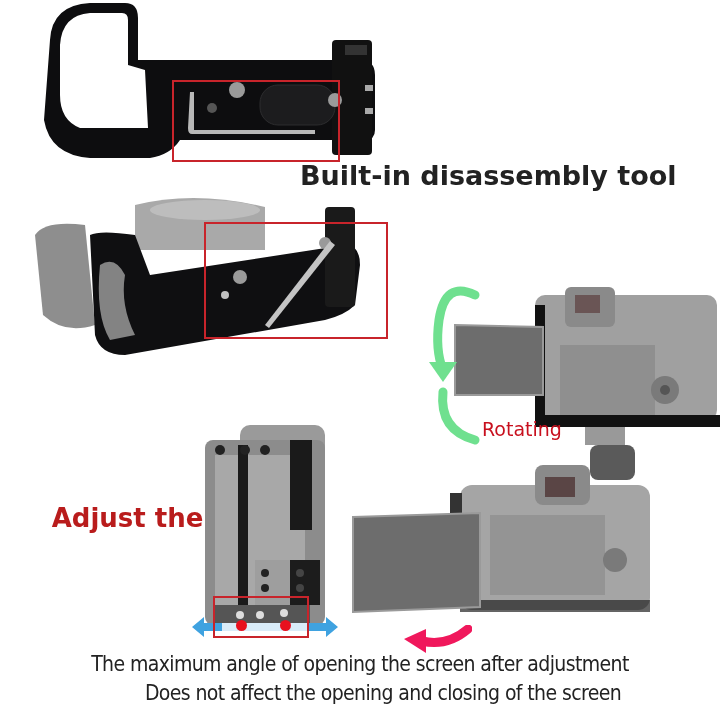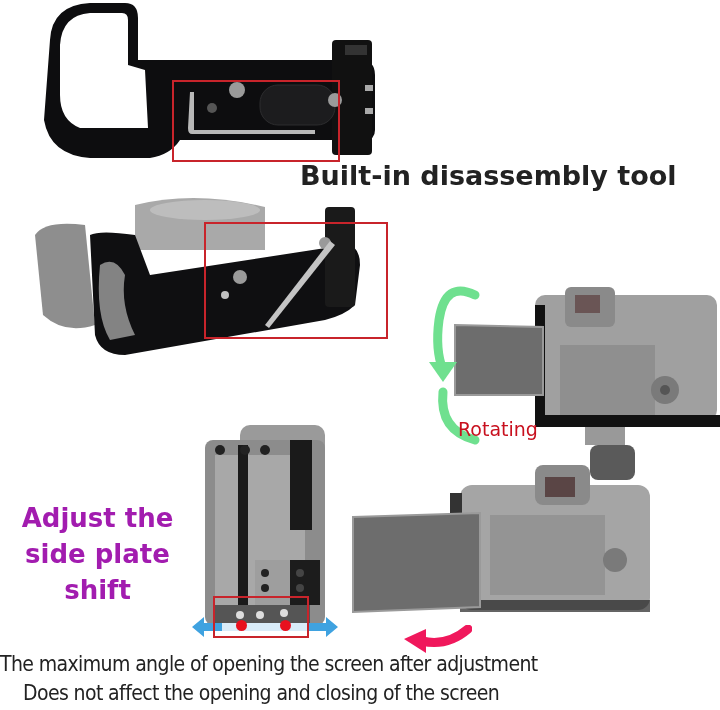--- a/index.html
+++ b/index.html
@@ -1,22 +1,22 @@
 <!DOCTYPE html>
 <html><head>
 <meta charset="utf-8">
 <style>
   html,body{margin:0;padding:0;background:#ffffff;}
   body{width:720px;height:710px;position:relative;overflow:hidden;font-family:"Liberation Sans","DejaVu Sans",sans-serif;}
   .abs{position:absolute;}
   .caption{position:absolute;color:#222;font-family:"DejaVu Sans","Liberation Sans",sans-serif;font-weight:700;}
   .redbox{position:absolute;border:2px solid #c8242b;box-sizing:border-box;}
-  .bold-label{position:absolute;color:#a21caf;font-family:"DejaVu Sans",sans-serif;font-weight:bold;text-align:center;line-height:36px;font-size:26px;}
+  .bold-label{position:absolute;color:#b91c1c;font-family:"DejaVu Sans",sans-serif;font-weight:bold;text-align:center;line-height:36px;font-size:26px;margin-left:30px;}
   .rot-label{position:absolute;color:#c8101e;font-family:"DejaVu Sans",sans-serif;font-size:19px;}
-  .bottom-text{position:absolute;left:0;width:720px;text-align:left;color:#222;font-family:"DejaVu Sans Condensed","DejaVu Sans",sans-serif;font-size:21px;letter-spacing:-0.6px;}
+  .bottom-text{position:absolute;left:0;width:720px;text-align:center;color:#222;font-family:"DejaVu Sans Condensed","DejaVu Sans",sans-serif;font-size:21px;letter-spacing:-0.6px;}
 </style>
 </head>
 <body>
 
 <div class="abs" style="left:30px;left:30px;top:0;width:360px;height:160px;">
   <svg width="360" height="160" viewBox="0 0 360 160">
 
     <path d="M20 40 Q22 5 60 3 L95 3 Q108 3 108 18 L108 60 L330 60 Q345 60 345 75 L345 130 Q345 140 335 140 L150 140 Q140 155 120 158 L60 158 Q20 155 14 120 Z" fill="#0d0d0f"></path>
     <path d="M30 45 Q32 15 60 13 L92 13 Q98 13 98 20 L98 65 L115 70 L118 128 L50 128 Q30 120 30 95 Z" fill="#ffffff"></path>
 
@@ -76,25 +76,24 @@
     <polygon points="15,50 103,52 103,120 15,120" fill="#6d6d6d" stroke="#9a9a9a" stroke-width="2"></polygon>
   </svg>
 </div>
 <div class="abs" style="left:425px;top:280px;width:60px;height:170px;">
   <svg width="60" height="170" viewBox="0 0 60 170">
     <path d="M50 15 Q20 0 14 40 Q10 70 18 90" fill="none" stroke="#6fe08f" stroke-width="9" stroke-linecap="round"></path>
     <polygon points="4,82 32,82 18,102" fill="#6fe08f"></polygon>
     <path d="M18 112 Q14 150 50 160" fill="none" stroke="#6fe08f" stroke-width="9" stroke-linecap="round"></path>
   </svg>
 </div>
-<div class="rot-label" style="left:458px;top:418px;">Rotating</div>
+<div class="rot-label" style="left:482px;top:418px;">Rotating</div>
 
 <div class="bold-label" style="left:0;top:500px;width:195px;">
   <div>Adjust the</div>
-  <div>side plate shift</div>
 </div>
 <div class="abs" style="left:200px;top:425px;width:135px;height:210px;">
   <svg width="135" height="210" viewBox="0 0 135 210">
     <rect x="40" y="0" width="85" height="40" rx="10" fill="#9a9a9a"></rect>
     <rect x="5" y="15" width="120" height="185" rx="8" fill="#8c8c8c"></rect>
     <rect x="15" y="30" width="90" height="160" fill="#a8a8a8"></rect>
     <rect x="38" y="20" width="10" height="175" fill="#1a1a1a"></rect>
     <rect x="90" y="15" width="22" height="90" fill="#1a1a1a"></rect>
     <circle cx="20" cy="25" r="5" fill="#222"></circle>
     <circle cx="45" cy="25" r="5" fill="#222"></circle>

